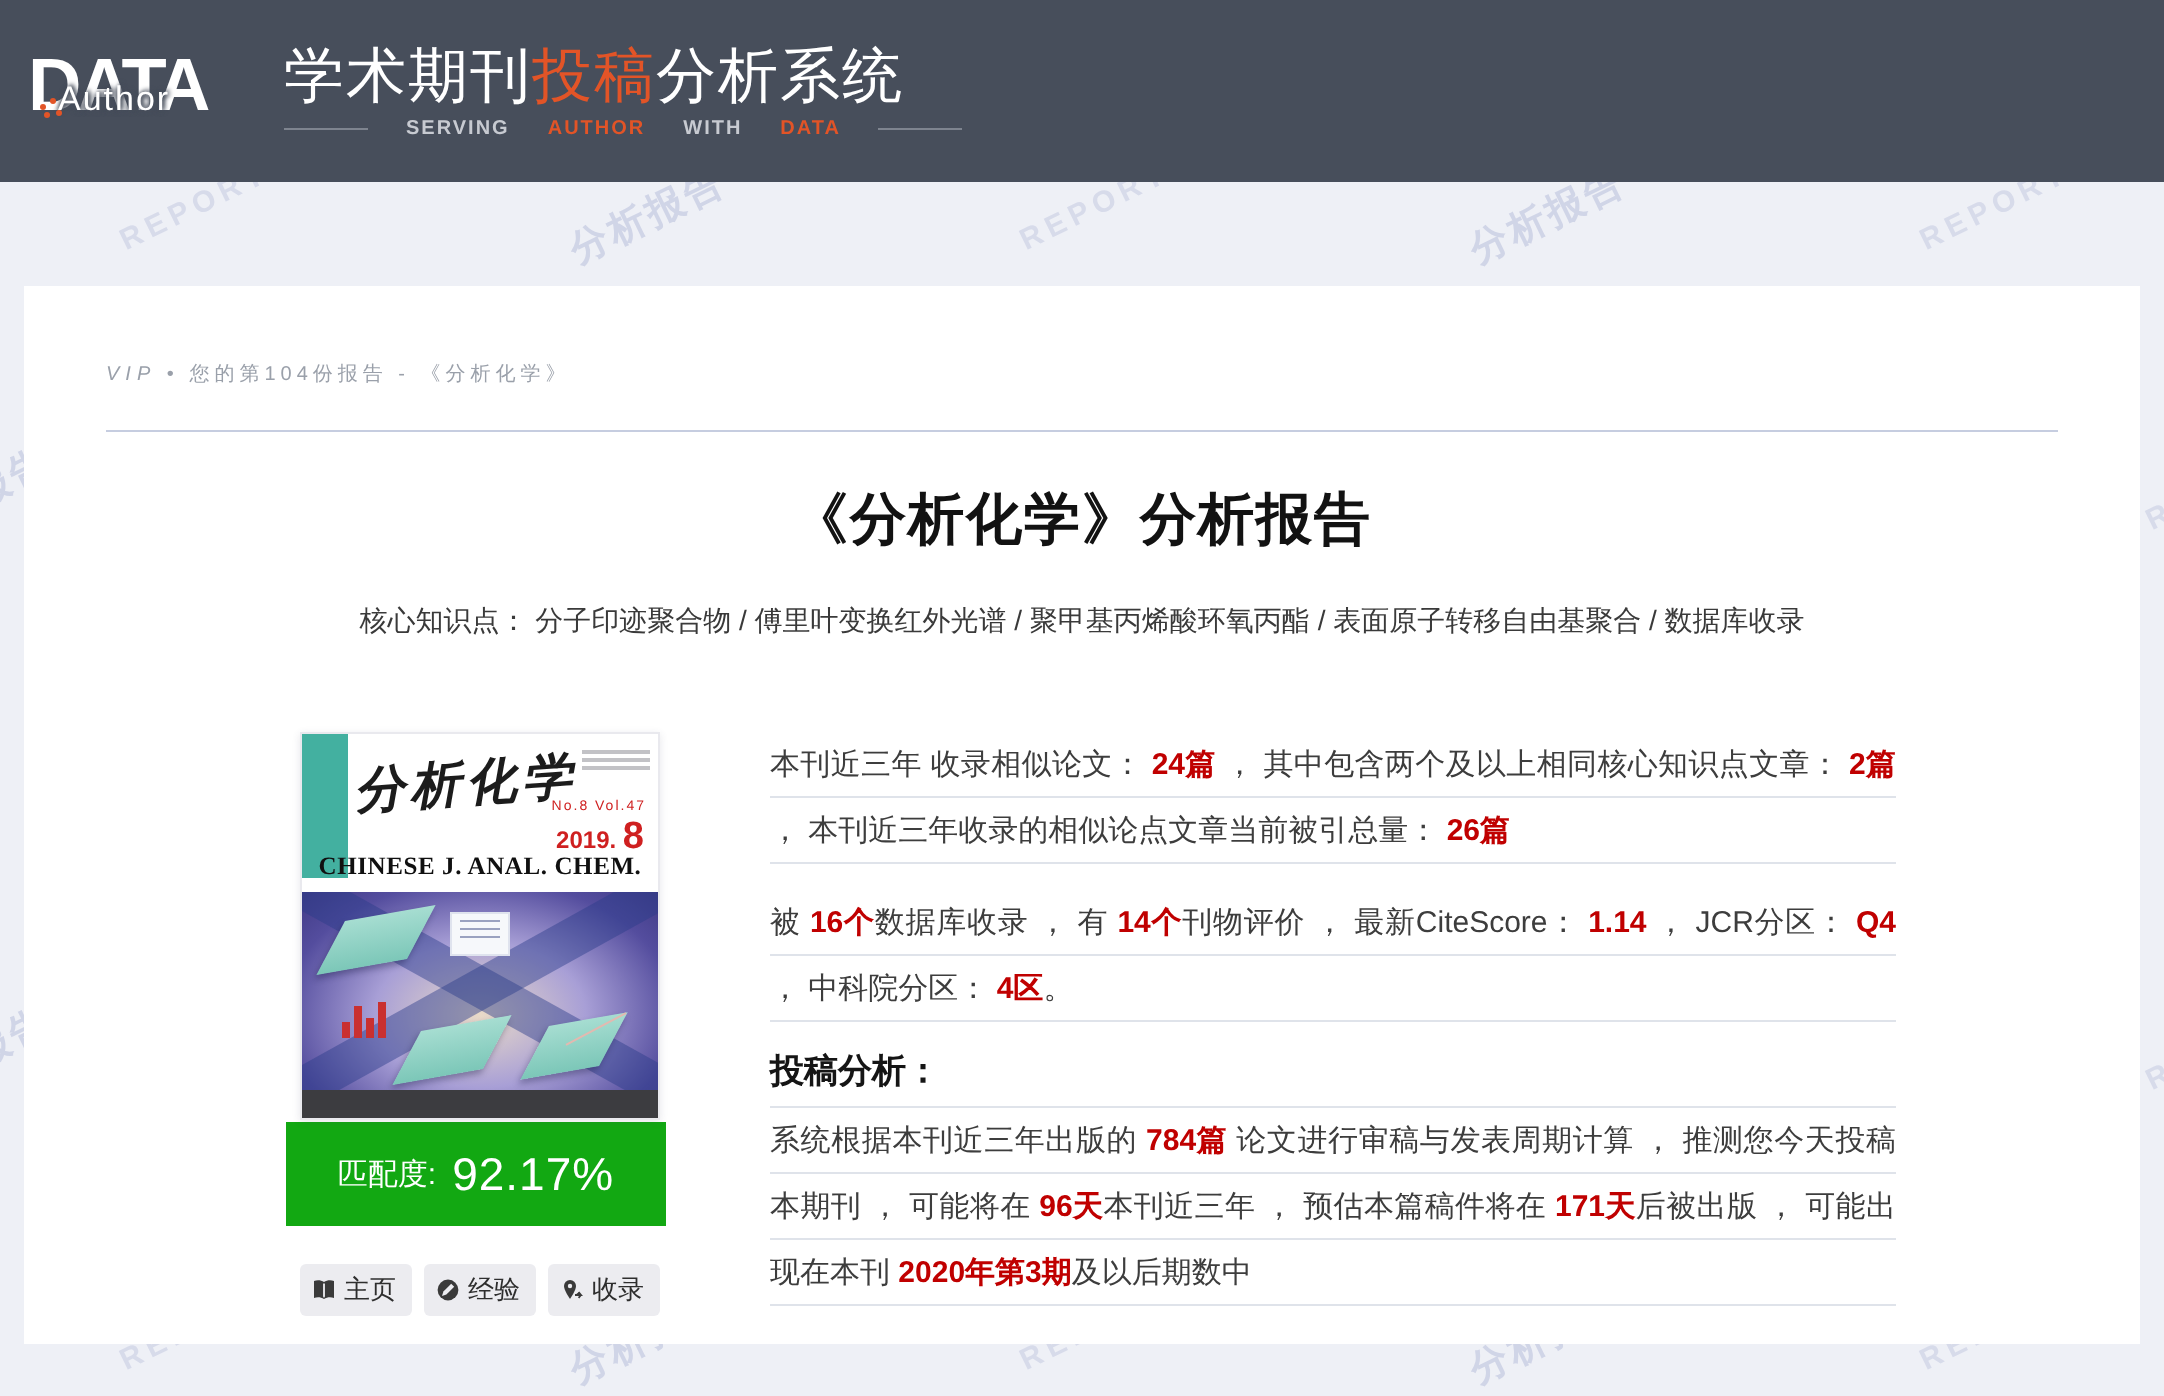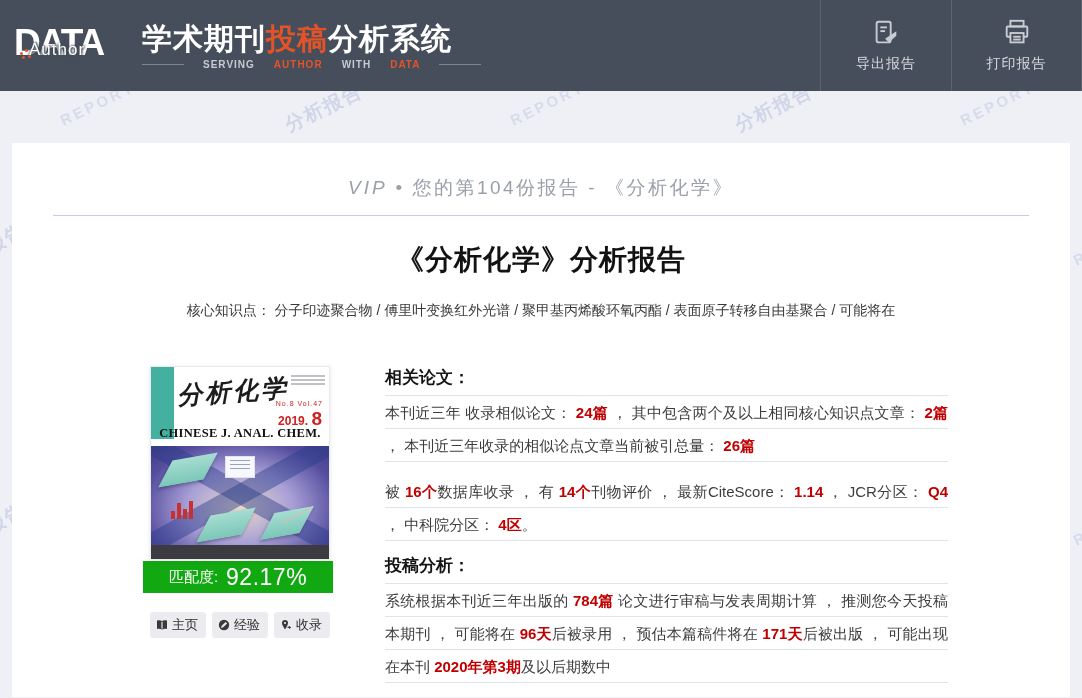--- a/index.html
+++ b/index.html
@@ -15,37 +15,37 @@
 
   
   .header { position:relative; z-index:2; height:91px; background:#474e5b; display:flex; align-items:center; }
   .logo { position:relative; margin-left:14px; width:118px; height:56px; flex:none; }
   .logo-main { position:absolute; left:0; top:4px; font-size:37px; font-weight:900; letter-spacing:-2px; color:#fff; }
   .logo-overlay { position:absolute; left:15px; top:22px; font-size:17px; color:#fff;
                   text-shadow:1px 1px 2px #474e5b, -1px 1px 2px #474e5b, 1px -1px 2px #474e5b; letter-spacing:1px; }
   .logo-dots { position:absolute; left:6px; top:34px; width:3px; height:3px; border-radius:50%; background:#e25427;
                box-shadow:5px -3px 0 #e25427, 2px 4px 0 #e25427, 8px 3px 0 #e25427; }
   .title-block { margin-left:10px; display:flex; flex-direction:column; }
-  .app-title { font-size:30px; font-weight:bold; color:#fff; letter-spacing:1px; line-height:34px; }
+  .app-title { font-size:30px; font-weight:normal; color:#fff; letter-spacing:1px; line-height:34px; }
   .app-title .accent { color:#e25427; }
   .app-subtitle { display:flex; align-items:center; justify-content:flex-end; gap:19px; margin-top:3px;
                   font-size:10px; font-weight:bold; letter-spacing:1px; color:#c7cad1; }
   .app-subtitle .accent { color:#e25427; }
   .sub-line { width:42px; height:1px; background:#7e848f; }
   .header-actions { margin-left:auto; height:100%; display:flex; }
   .header-action { width:131px; height:100%; display:flex; flex-direction:column; align-items:center; justify-content:center;
                    gap:7px; border-left:1px solid #5b6270; cursor:pointer; text-decoration:none; }
   .header-action:last-child { border-right:1px solid #5b6270; }
   .header-action span { font-size:14px; color:#d9dbe0; letter-spacing:1px; }
   .header-action svg { display:block; }
 
   
   .card { position:relative; z-index:1; margin:52px 12px 0; width:1058px; background:#fff; padding:36px 41px 14px; }
-  .breadcrumb { font-size:19px; color:#9aa0aa; letter-spacing:2.5px; line-height:18px; padding-bottom:18px;
-                border-bottom:1px solid #c6cde0;text-align:center; }
+  .breadcrumb { font-size:10px; color:#9aa0aa; letter-spacing:2.5px; line-height:18px; padding-bottom:18px;
+                border-bottom:1px solid #c6cde0; }
   .breadcrumb .tier { font-style:italic; letter-spacing:3px; }
   .report-title { margin-top:26px; text-align:center; font-size:28px; font-weight:bold; color:#121212; line-height:36px; letter-spacing:1px; }
   .keywords { margin-top:22px; text-align:center; font-size:14px; color:#3a3a3a; line-height:20px; }
 
   .columns { display:flex; margin-top:46px; padding-left:97px; }
   .left-col { width:190px; flex:none; }
 
   
   .cover { position:relative; width:180px; height:194px; background:#fff; border:1px solid #e9e9ee;
            box-shadow:0 1px 4px rgba(60,60,90,0.12); }
@@ -66,21 +66,21 @@
   .plate { position:absolute; width:46px; height:24px; background:linear-gradient(#a6ddd1,#7cc7b8);
            transform:rotate(-10deg) skewX(-38deg); box-shadow:0 2px 3px rgba(20,20,60,0.35); }
   .plate.p1 { left:14px; top:12px; } .plate.p2 { left:52px; bottom:8px; } .plate.p3 { left:116px; bottom:10px; width:40px; }
   .inset-box { position:absolute; left:74px; top:10px; width:30px; height:22px; background:#f6f8fb; border:1px solid #dfe3ee; }
   .inset-box i { display:block; margin:3px 4px 0; height:1px; background:#9aa2c0; }
   .mini-bars { position:absolute; left:20px; bottom:26px; display:flex; align-items:flex-end; gap:2px; }
   .mini-bars i { display:block; width:4px; background:#c93030; }
   .mini-line { position:absolute; right:14px; bottom:30px; width:34px; height:1px; background:#e3b9b0; transform:rotate(-28deg); }
   .cover-strip { position:absolute; left:0; bottom:0; width:100%; height:14px; background:#3c3c40; }
 
-  .match-badge { margin:1px 0 0 -7px; width:190px; height:32px; background:#12a812; color:#fff;
+  .match-badge { margin:1px 0 0 -7px; width:190px; height:52px; background:#12a812; color:#fff;
                  display:flex; align-items:center; justify-content:center; gap:8px; }
   .match-badge .m-label { font-size:15px; }
   .match-badge .m-value { font-size:23px; font-weight:500; letter-spacing:0.5px; }
 
   .jlinks { margin-top:19px; width:180px; display:flex; justify-content:space-between; }
   .jlink { display:inline-flex; align-items:center; gap:4px; background:#ececf0; border-radius:3px;
            padding:4px 8px 4px 6px; font-size:13px; color:#2e2e2e; cursor:pointer; text-decoration:none; }
   .jlink svg { display:block; }
 
   
@@ -138,54 +138,33 @@
       <div class="app-title"><span>学术期刊</span><span class="accent">投稿</span><span>分析系统</span></div>
       <div class="app-subtitle">
         <span class="sub-line"></span>
         <span>SERVING</span>
         <span class="accent">AUTHOR</span>
         <span>WITH</span>
         <span class="accent">DATA</span>
         <span class="sub-line"></span>
       </div>
     </div>
-    <div class="header-actions">
-      <a class="header-action">
-        <svg width="30" height="30" viewBox="0 0 32 32" fill="none" stroke="#c9ccd3" stroke-width="2">
-          <rect x="6" y="4" width="15" height="22" rx="2"></rect>
-          <line x1="10" y1="10" x2="17" y2="10"></line>
-          <line x1="10" y1="14" x2="15" y2="14"></line>
-          <path d="M15 22 L27 14 L27 19 L19 26 Z" fill="#c9ccd3" stroke="none"></path>
-        </svg>
-        <span>导出报告</span>
-      </a>
-      <a class="header-action">
-        <svg width="30" height="30" viewBox="0 0 32 32" fill="none" stroke="#c9ccd3" stroke-width="2">
-          <rect x="9" y="3" width="14" height="6"></rect>
-          <rect x="5" y="9" width="22" height="11" rx="1"></rect>
-          <rect x="9" y="16" width="14" height="10" fill="#474e5b"></rect>
-          <line x1="12" y1="20" x2="20" y2="20"></line>
-          <line x1="12" y1="23" x2="20" y2="23"></line>
-        </svg>
-        <span>打印报告</span>
-      </a>
-    </div>
   </div>
 
   <div class="card">
     <div class="breadcrumb">
       <span class="tier">VIP</span>
       <span>•</span>
       <span>您的第104份报告  -  《分析化学》</span>
     </div>
 
     <div class="report-title">《分析化学》分析报告</div>
     <div class="keywords">
       <span>核心知识点：</span>
-      <span>分子印迹聚合物 / 傅里叶变换红外光谱 / 聚甲基丙烯酸环氧丙酯 / 表面原子转移自由基聚合 / 可能将在</span>
+      <span>分子印迹聚合物 / 傅里叶变换红外光谱 / 聚甲基丙烯酸环氧丙酯 / 表面原子转移自由基聚合 / 数据库收录</span>
     </div>
 
     <div class="columns">
 
       <div class="left-col">
         <div class="cover">
           <span class="cover-teal"></span>
           <span class="cover-name">分析化学</span>
           <span class="cover-meta">
               <i></i>
@@ -243,28 +222,27 @@
               <circle cx="5" cy="4" r="1.1" fill="#ececf0"></circle>
               <path fill="#3a3a3a" d="M7.5 8.5 h3 l-1.2-1.4 M10.5 8.5 l-1.2 1.4" stroke="#3a3a3a" stroke-width="0.9"></path>
             </svg>
             <span>收录</span>
           </a>
         </div>
       </div>
 
       <div class="right-col">
         <div class="section">
-          <div class="section-heading">相关论文：</div>
           <div class="section-body"><span>本刊近三年 收录相似论文： </span><span class="em">24篇</span><span> ， 其中包含两个及以上相同核心知识点文章： </span><span class="em">2篇</span><span> ， 本刊近三年收录的相似论点文章当前被引总量： </span><span class="em">26篇</span></div>
         </div>
         <div class="section">
           <div class="section-body"><span>被 </span><span class="em">16个</span><span>数据库收录 ， 有 </span><span class="em">14个</span><span>刊物评价 ， 最新CiteScore： </span><span class="em">1.14</span><span> ， JCR分区： </span><span class="em">Q4</span><span> ， 中科院分区： </span><span class="em">4区</span><span>。</span></div>
         </div>
         <div class="section">
           <div class="section-heading">投稿分析：</div>
-          <div class="section-body"><span>系统根据本刊近三年出版的 </span><span class="em">784篇</span><span> 论文进行审稿与发表周期计算 ， 推测您今天投稿本期刊 ， 可能将在 </span><span class="em">96天</span><span>后被录用 ， 预估本篇稿件将在 </span><span class="em">171天</span><span>后被出版 ， 可能出现在本刊 </span><span class="em">2020年第3期</span><span>及以后期数中</span></div>
+          <div class="section-body"><span>系统根据本刊近三年出版的 </span><span class="em">784篇</span><span> 论文进行审稿与发表周期计算 ， 推测您今天投稿本期刊 ， 可能将在 </span><span class="em">96天</span><span>本刊近三年 ， 预估本篇稿件将在 </span><span class="em">171天</span><span>后被出版 ， 可能出现在本刊 </span><span class="em">2020年第3期</span><span>及以后期数中</span></div>
         </div>
       </div>
 
     </div>
   </div>
 
 </div>
 
 </body></html>

